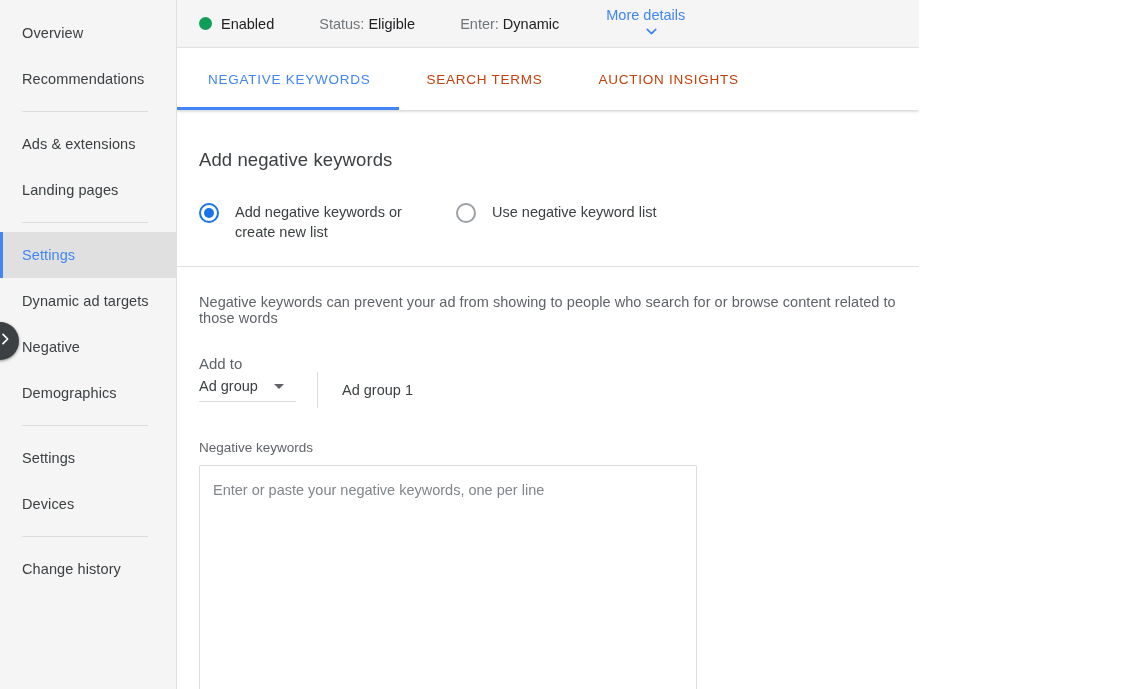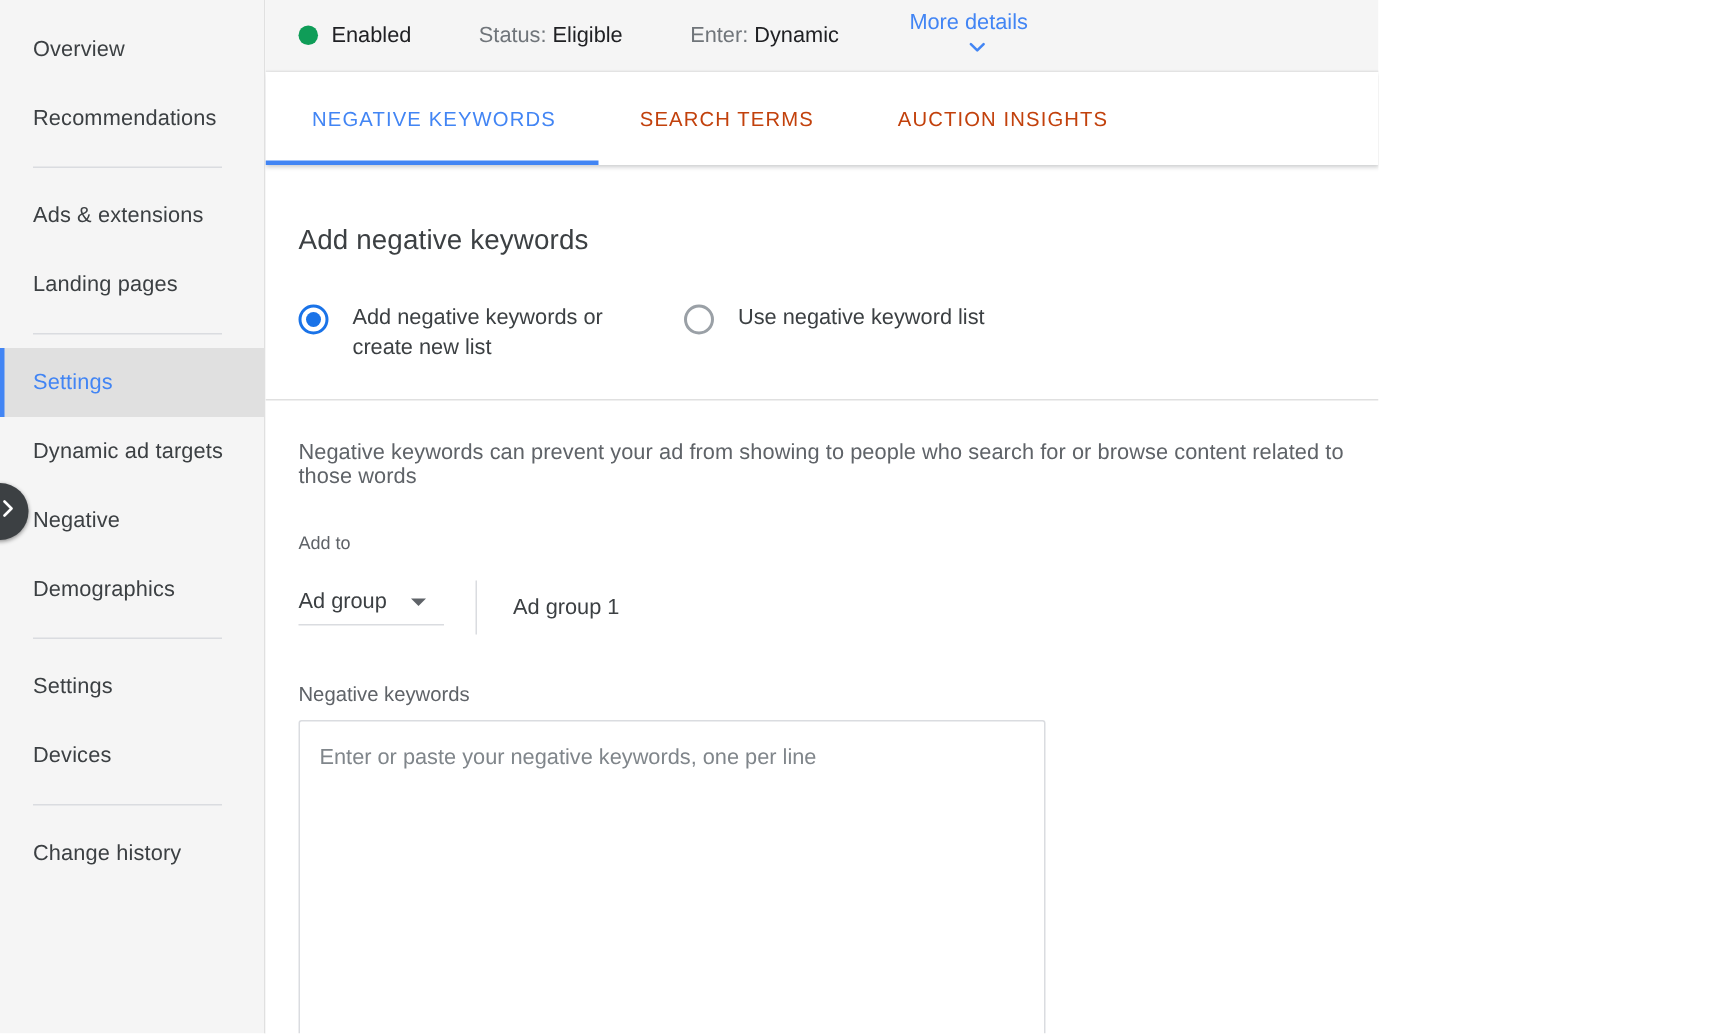--- a/index.html
+++ b/index.html
@@ -211,28 +211,28 @@
   }
 
   .helper-text {
     font-size: 14.5px;
     color: #5f6368;
     padding-top: 27px;
     letter-spacing: .05px;
   }
 
   .addto-label {
-    font-size: 12px;
+    font-size: 15px;
     color: #5f6368;
     margin-top: 29px;
   }
   .addto-row {
     display: flex;
     align-items: center;
-    margin-top: 18px;
+    margin-top: 0;
   }
   .select-wrap {
     display: flex;
     align-items: center;
     padding-bottom: 7px;
     border-bottom: 1px solid #dadce0;
     min-width: 97px;
     cursor: pointer;
   }
   .select-value {

